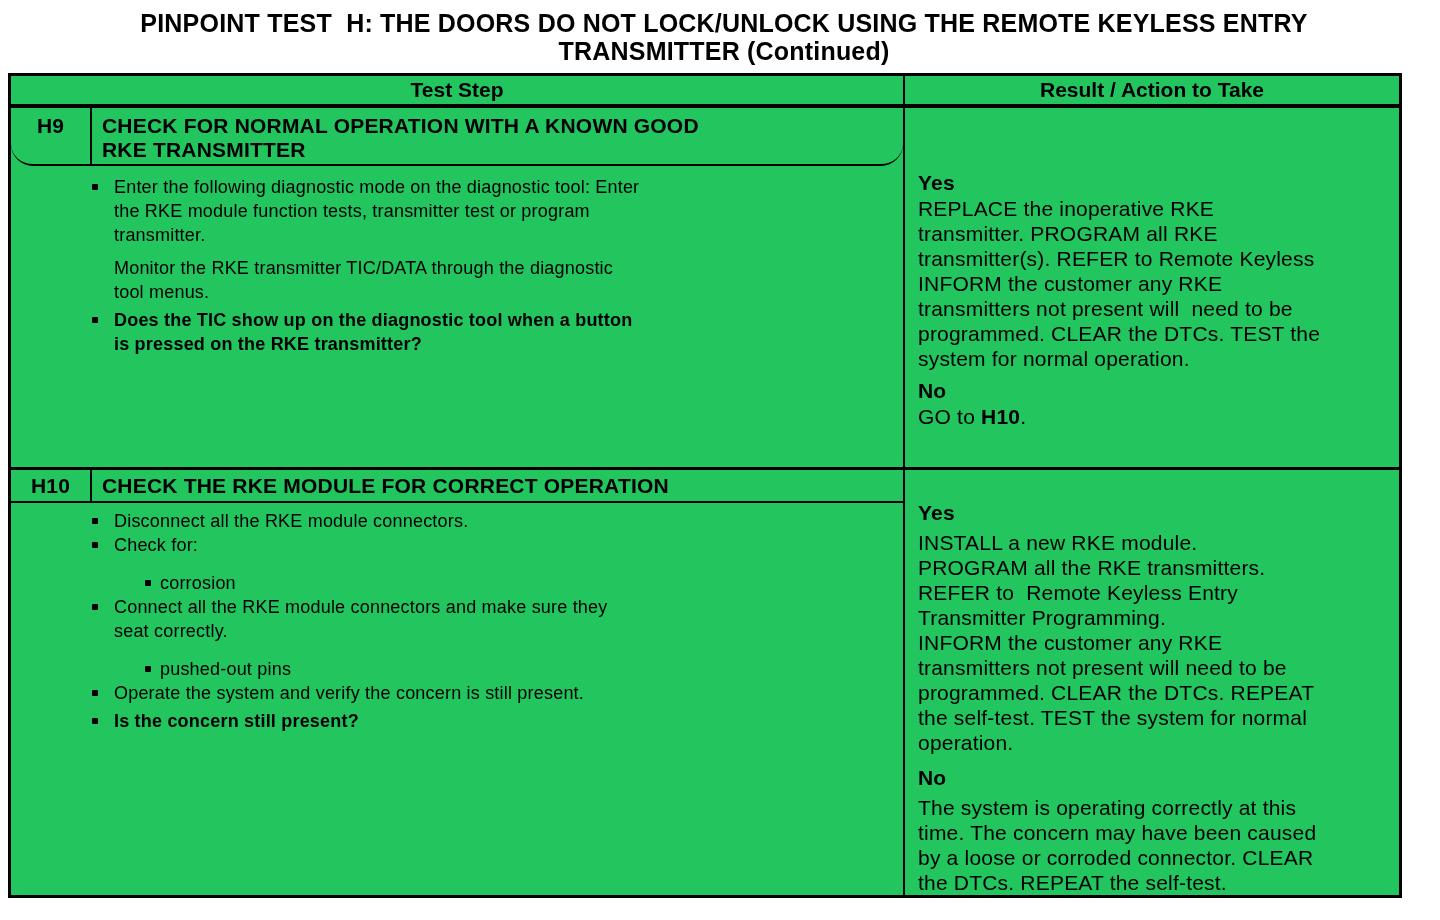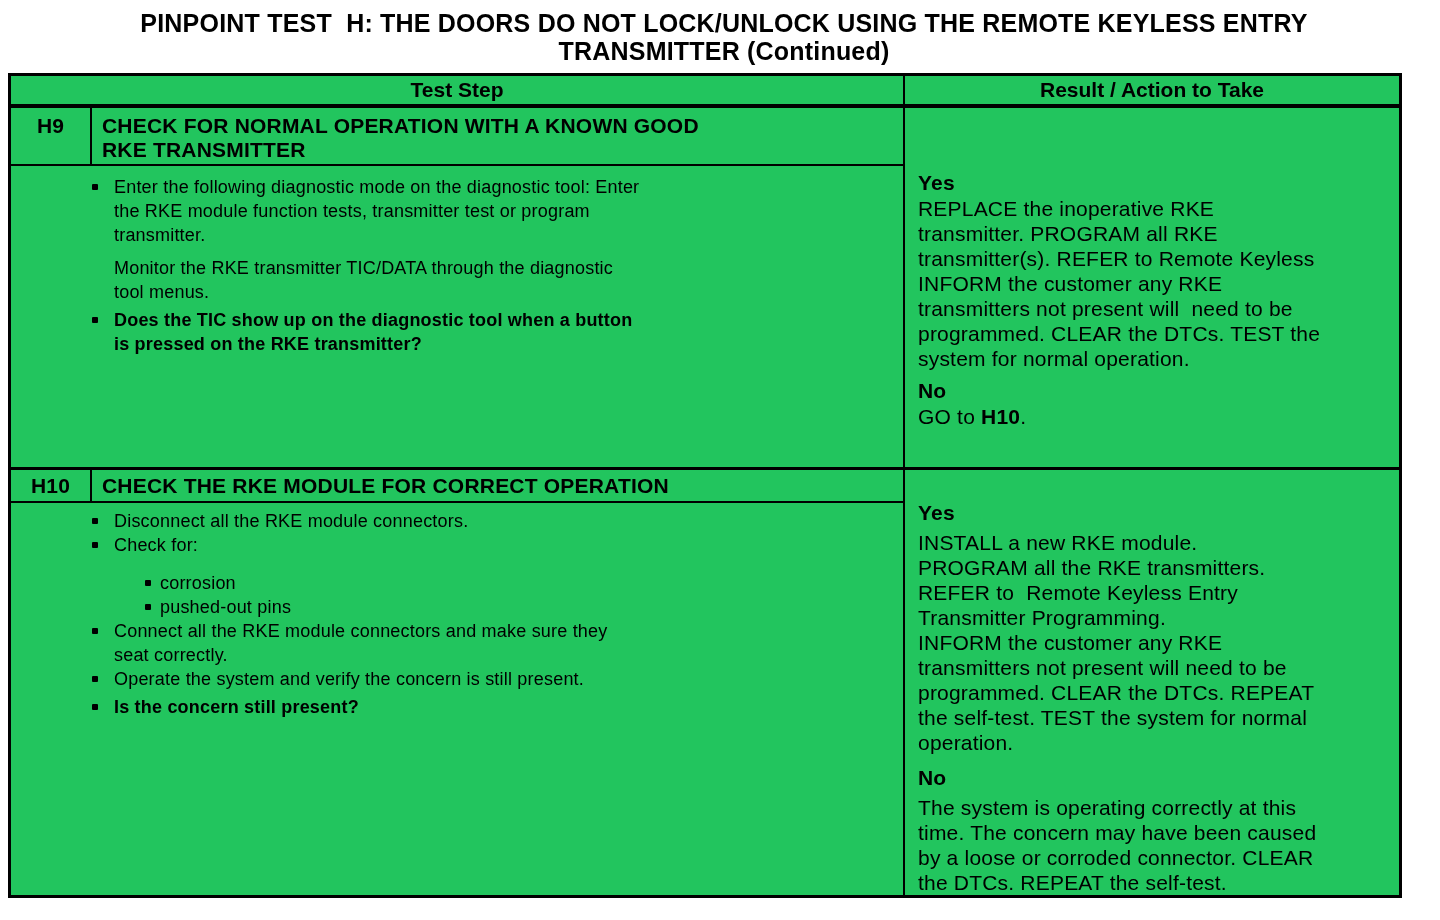--- a/index.html
+++ b/index.html
@@ -28,21 +28,21 @@
   .hcell.left  { width:894px; border-right:2px solid #000; box-sizing:border-box; }
   .hcell.right { flex:1; }
 
   
   .block { display:flex; flex:none; box-sizing:border-box; }
   #step-h9  { height:362px; border-bottom:3px solid #000; }
   #step-h10 { flex:1; }
 
   .bleft { width:894px; border-right:2px solid #000; box-sizing:border-box; display:flex; flex-direction:column; }
   .trow  { display:flex; flex:none; border-bottom:2px solid #000; box-sizing:border-box; }
-  #step-h9  .trow { height:58px; }
+  #step-h9  .trow { height:58px;border-radius:22px; }
   #step-h10 .trow { height:33px; }
   .num {
     width:79px; flex:none; border-right:2px solid #000; text-align:center;
     font-weight:bold; font-size:21px; padding-top:6px; letter-spacing:0.2px;
   }
   .stitle { flex:1; font-weight:bold; font-size:21px; line-height:24px; padding:6px 14px 0 10px; letter-spacing:0.2px; }
   #step-h10 .num, #step-h10 .stitle { padding-top:4px; }
 
   
   .bullets { flex:1; font-size:18px; line-height:24px; padding-top:9px; letter-spacing:0.2px; overflow:hidden; }
@@ -155,31 +155,31 @@
             <div class="item-lines">
               <div class="tline">Check for:</div>
             </div>
           </div>
           <div class="item item-sub">
             <span class="dot"></span>
             <div class="item-lines">
               <div class="tline">corrosion</div>
             </div>
           </div>
-          <div class="item item-sub">
-            <span class="dot"></span>
-            <div class="item-lines">
-              <div class="tline">pushed-out pins</div>
-            </div>
-          </div>
           <div class="item item-bullet">
             <span class="dot"></span>
             <div class="item-lines">
               <div class="tline">Connect all the RKE module connectors and make sure they</div>
               <div class="tline">seat correctly.</div>
+            </div>
+          </div>
+          <div class="item item-sub">
+            <span class="dot"></span>
+            <div class="item-lines">
+              <div class="tline">pushed-out pins</div>
             </div>
           </div>
           <div class="item item-bullet">
             <span class="dot"></span>
             <div class="item-lines">
               <div class="tline">Operate the system and verify the concern is still present.</div>
             </div>
           </div>
           <div class="item item-bullet-bold">
             <span class="dot"></span>

